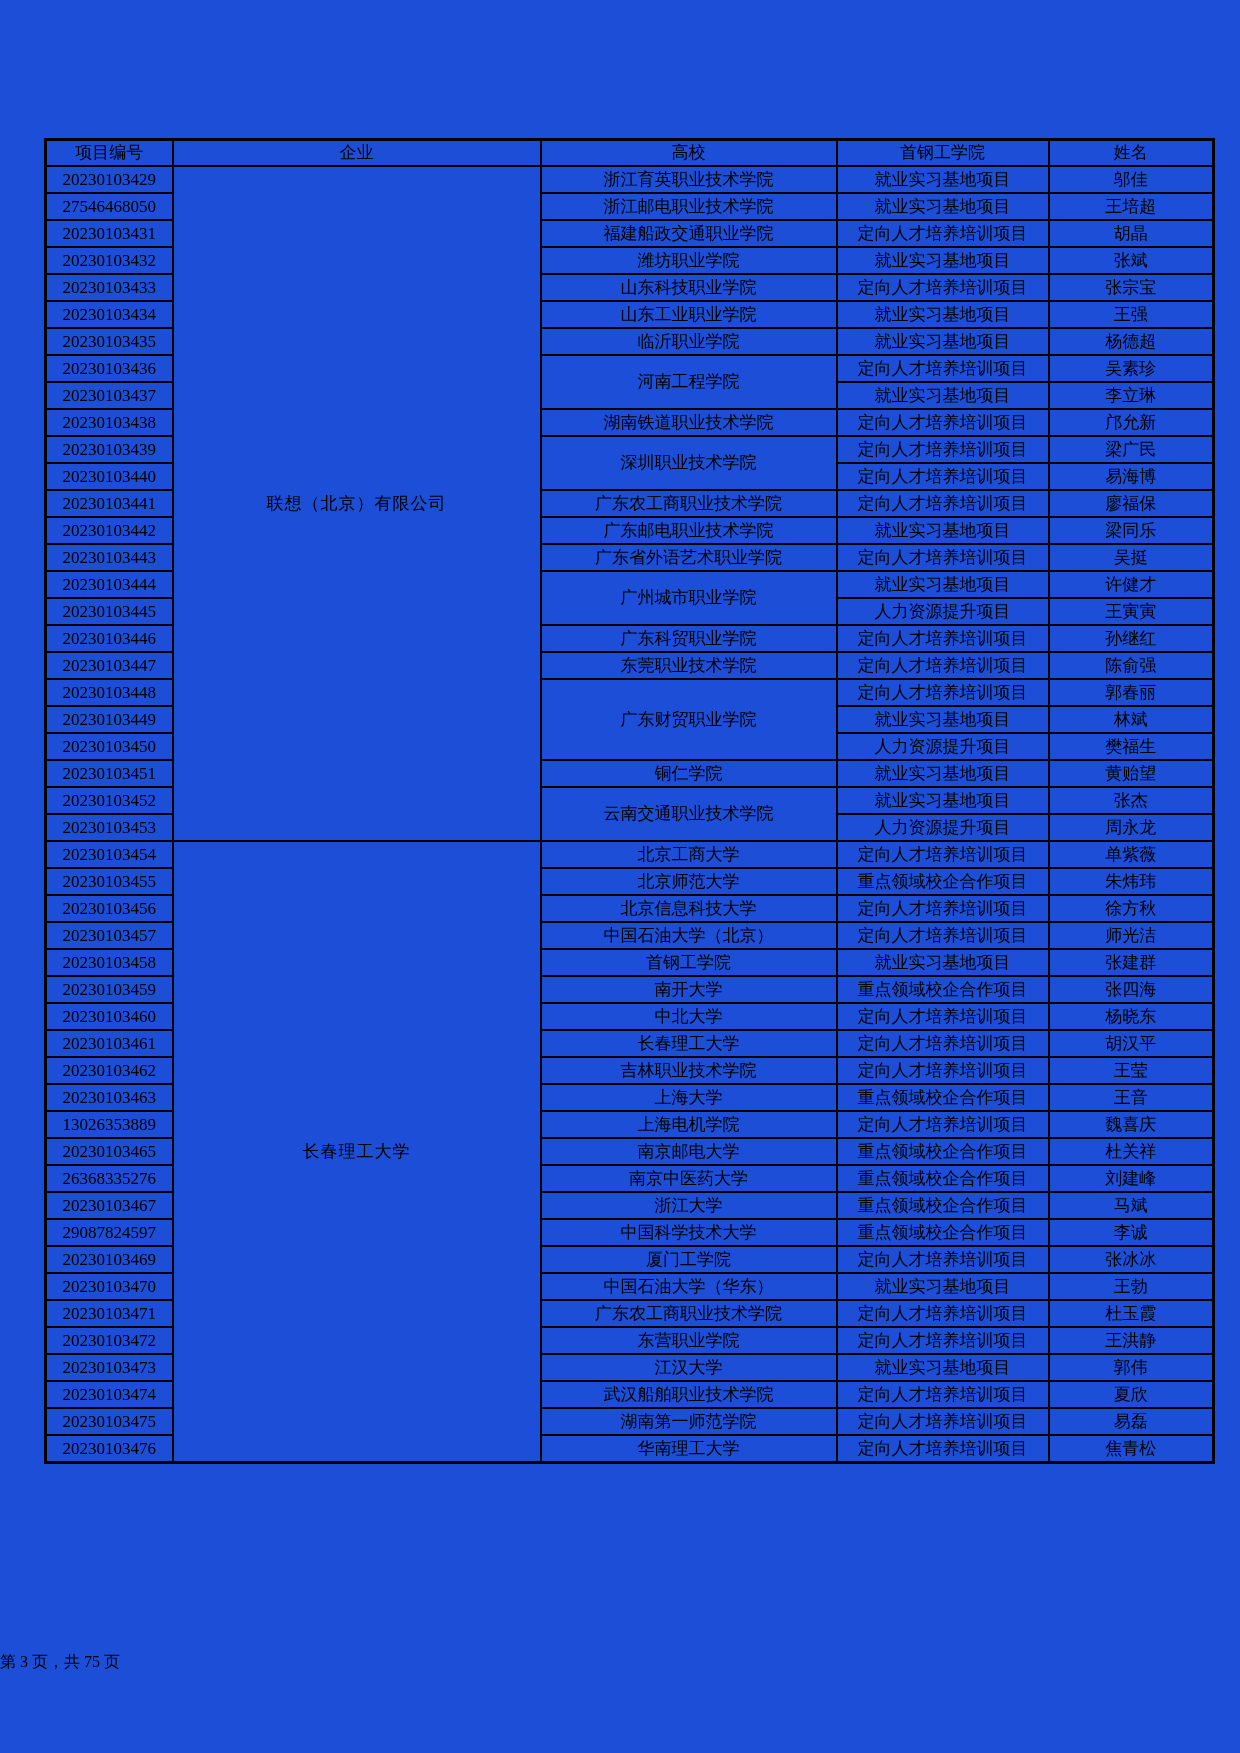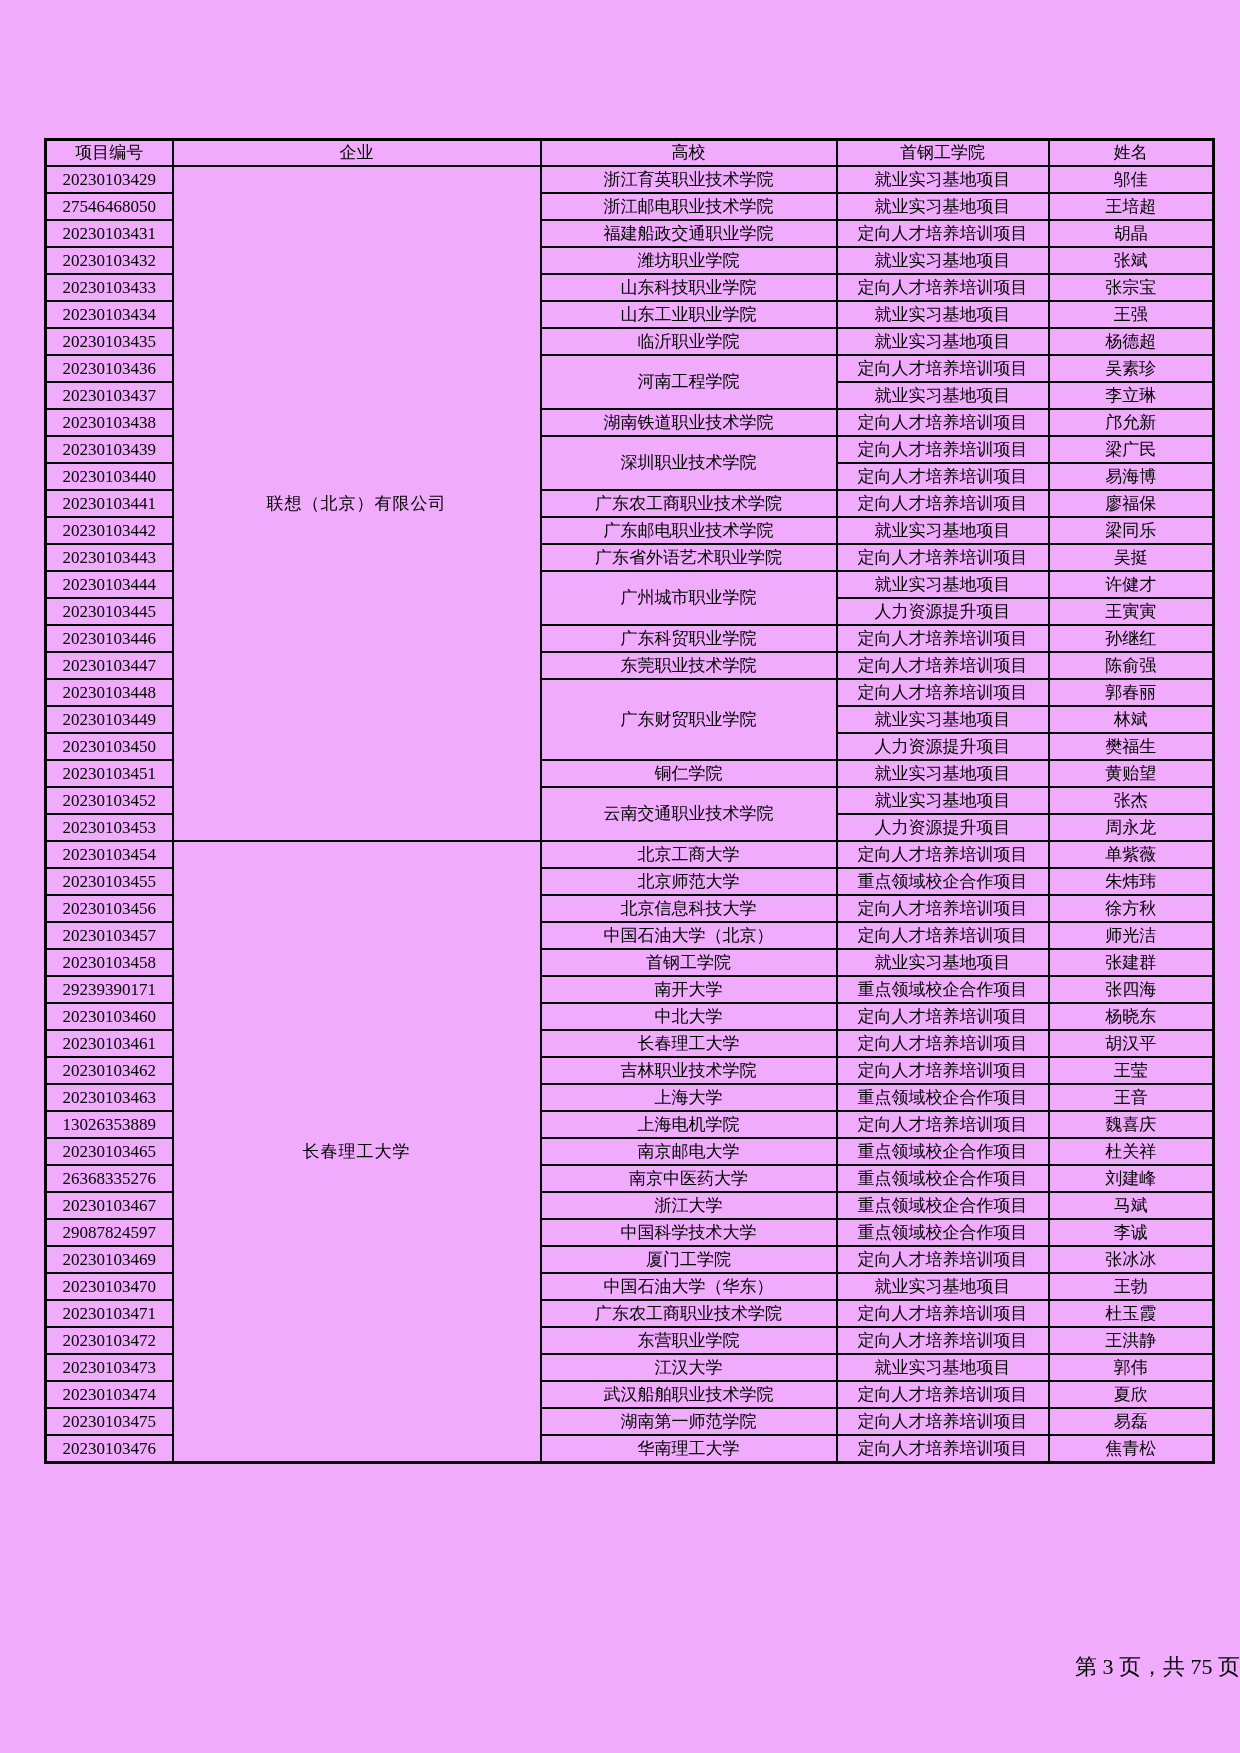--- a/index.html
+++ b/index.html
@@ -6,21 +6,21 @@
     margin: 0;
     padding: 0;
     background: #ffffff;
     font-family: "Liberation Serif", "DejaVu Serif", serif;
     color: #000000;
   }
   .page {
     position: relative;
     width: 1240px;
     height: 1753px;
-    background: #f0abfc;
+    background: #1d4ed8;
     overflow: hidden;
   }
   table.projects {
     position: absolute;
     left: 44px;
     top: 138px;
     border-collapse: collapse;
     table-layout: fixed;
     border: 3px solid #000000;
   }
@@ -44,22 +44,22 @@
   }
   td.company-cell {
     font-size: 17px;
     letter-spacing: 1px;
   }
   .footer {
     position: absolute;
     left: 0;
     top: 1652px;
     width: 100%;
-    text-align: right;
-    font-size: 22px;
+    text-align: left;
+    font-size: 16px;
   }
 </style>
 </head>
 <body>
 
 <div class="page">
 
   <table class="projects">
     <colgroup>
       <col style="width:127px">
@@ -248,21 +248,21 @@
           <td>定向人才培养培训项目</td>
           <td>师光洁</td>
         </tr>
         <tr>
           <td>20230103458</td>
           <td rowspan="1">首钢工学院</td>
           <td>就业实习基地项目</td>
           <td>张建群</td>
         </tr>
         <tr>
-          <td>29239390171</td>
+          <td>20230103459</td>
           <td rowspan="1">南开大学</td>
           <td>重点领域校企合作项目</td>
           <td>张四海</td>
         </tr>
         <tr>
           <td>20230103460</td>
           <td rowspan="1">中北大学</td>
           <td>定向人才培养培训项目</td>
           <td>杨晓东</td>
         </tr>

